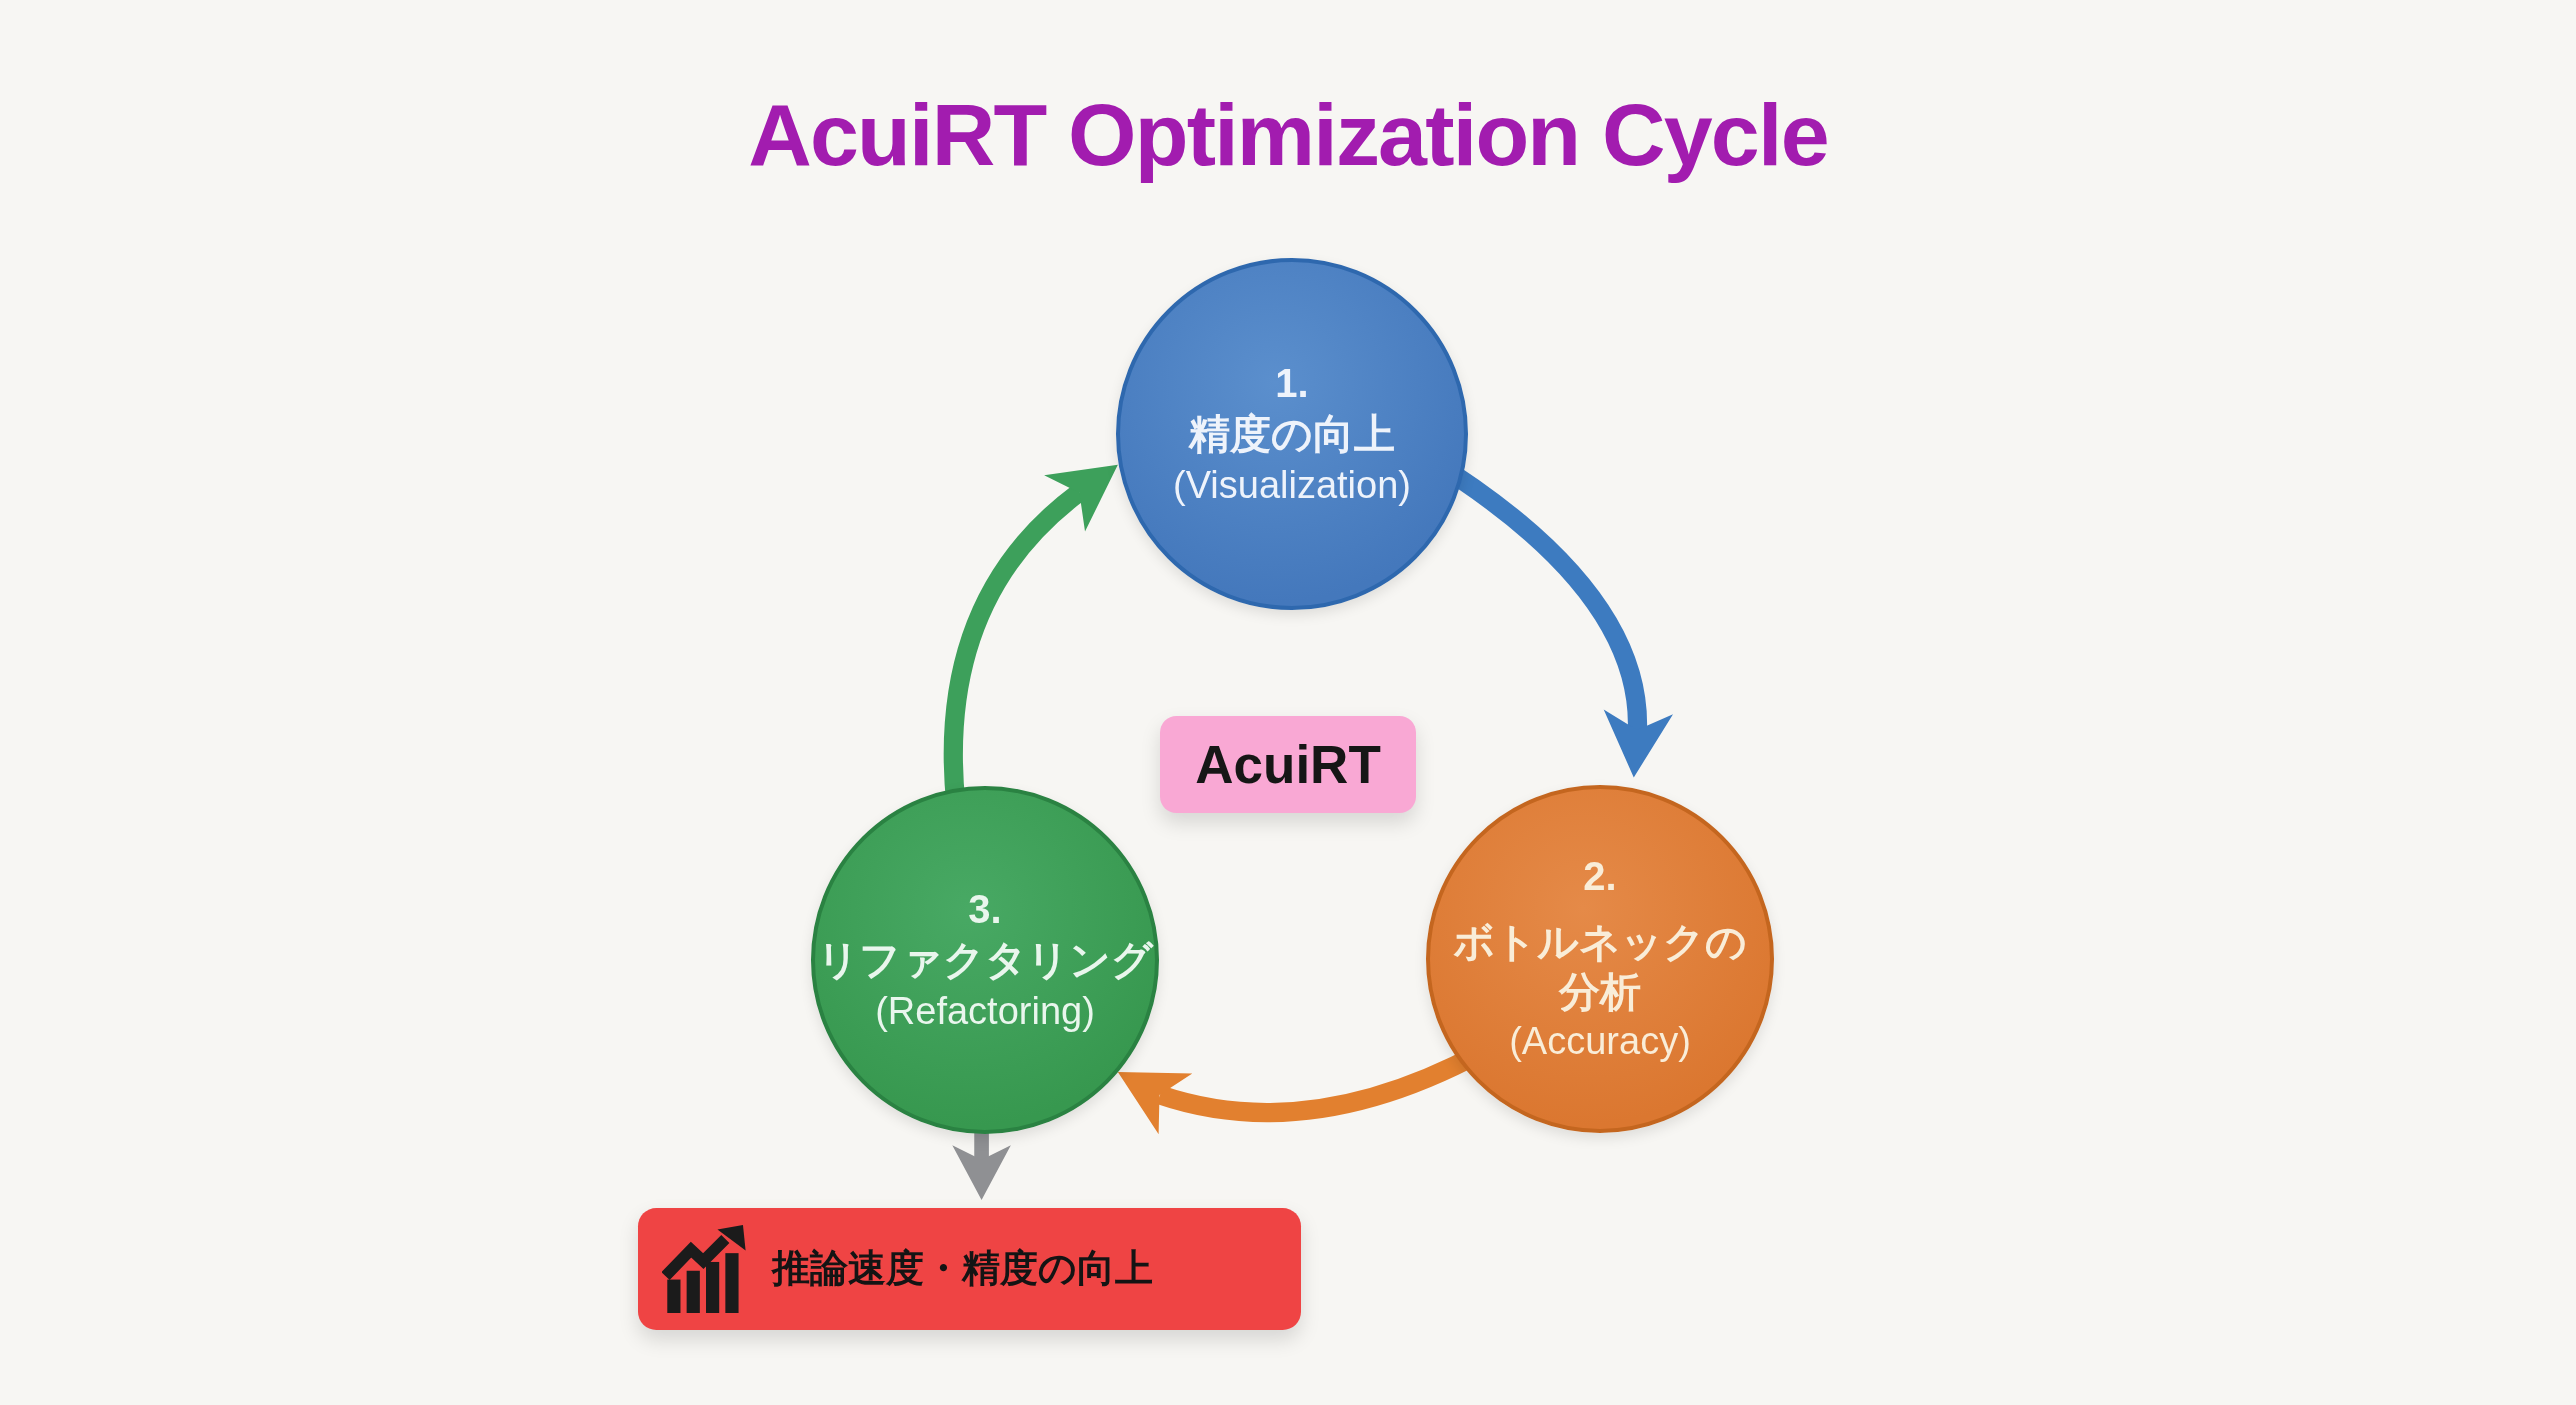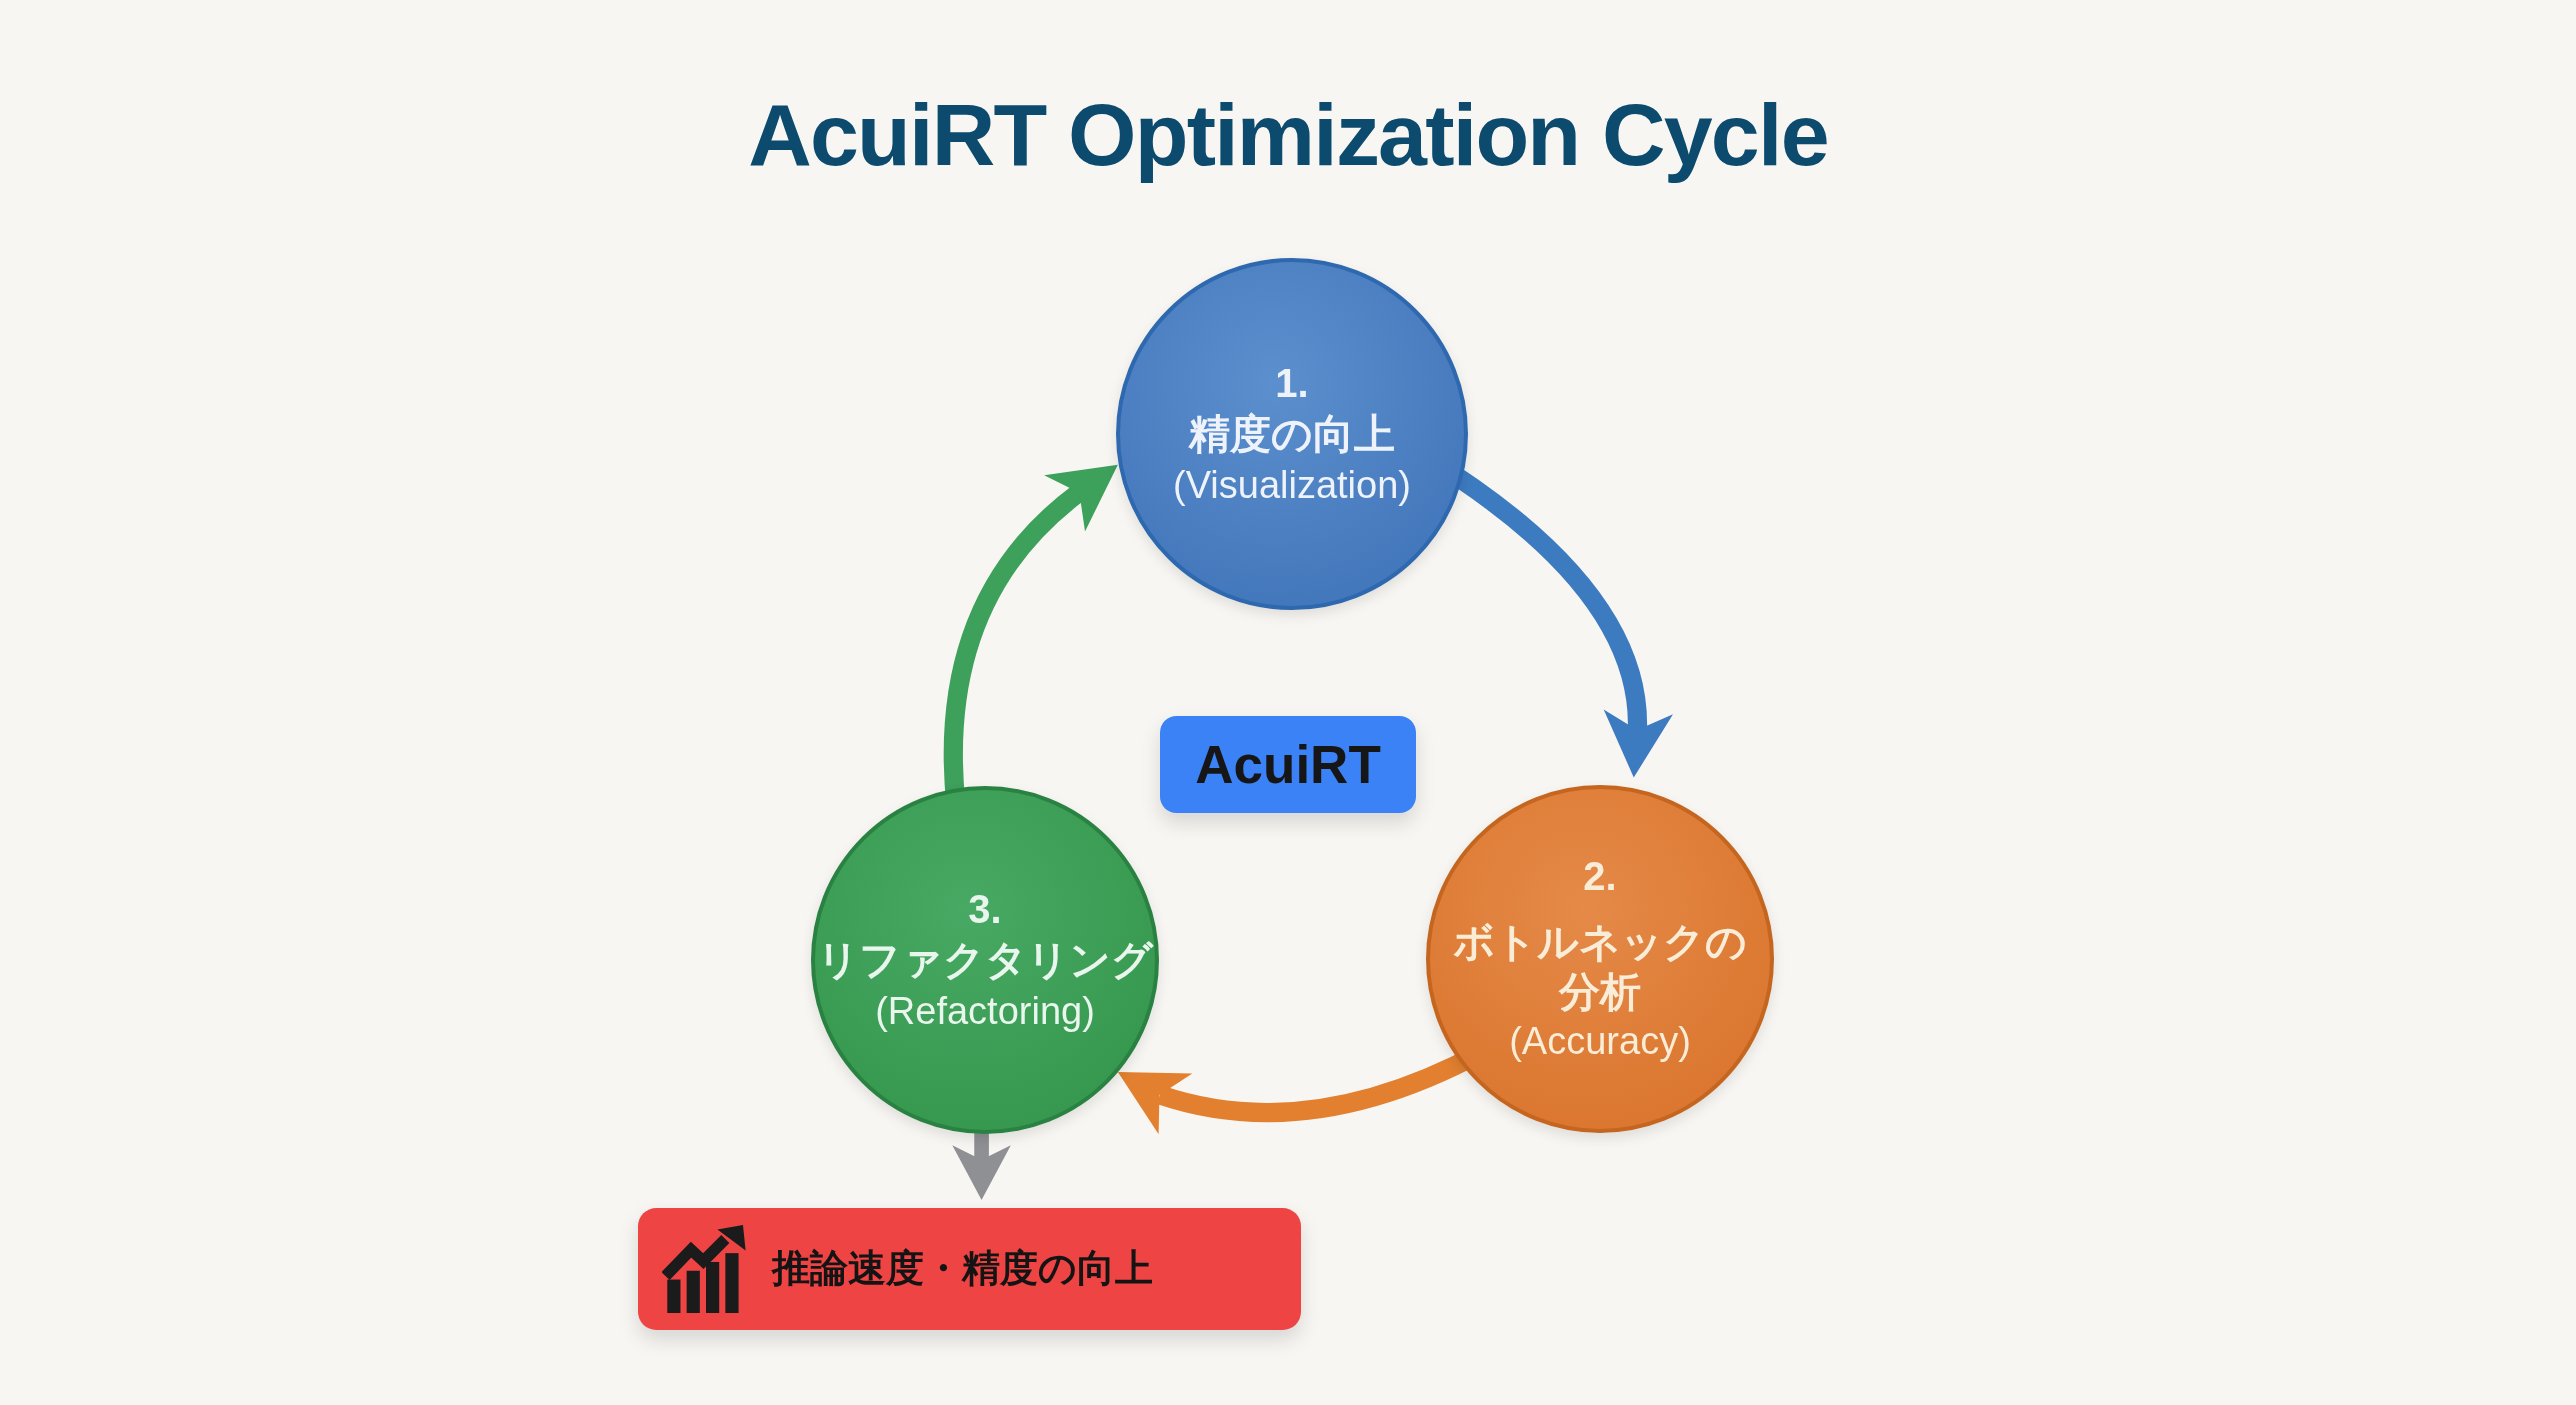--- a/index.html
+++ b/index.html
@@ -13,21 +13,21 @@
     width: 2576px; height: 1405px;
     background: #f7f6f3;
   }
   .page-title {
     position: absolute;
     top: 84px; left: 0; width: 100%;
     text-align: center;
     font-size: 88px;
     font-weight: 700;
     letter-spacing: -1.8px;
-    color: #0c4a6e;
+    color: #a21caf;
   }
   .arrow-layer {
     position: absolute; inset: 0;
     width: 2576px; height: 1405px;
     z-index: 1;
   }
   .node {
     position: absolute;
     border-radius: 50%;
     display: flex;
@@ -58,21 +58,21 @@
   .node-analysis .jp { line-height: 1.22; }
   .node-refactoring {
     left: 811px; top: 786px; width: 340px; height: 340px;
     background: radial-gradient(circle at 45% 35%, #48a964, #37984f 75%);
     border: 4.6px solid #2a8242;
     color: #e9f6ed;
   }
   .center-badge {
     position: absolute;
     left: 1160px; top: 716px; width: 256px; height: 97px;
-    background: #3b82f6;
+    background: #f9a8d4;
     border-radius: 16.5px;
     box-shadow: 0 9.1px 20px rgba(0,0,0,0.13);
     display: flex; align-items: center; justify-content: center;
     font-size: 53px; font-weight: 700; color: #161616;
     z-index: 3;
   }
   .outcome-box {
     position: absolute;
     left: 638px; top: 1208px; width: 663px; height: 122px;
     background: #ef4444;

